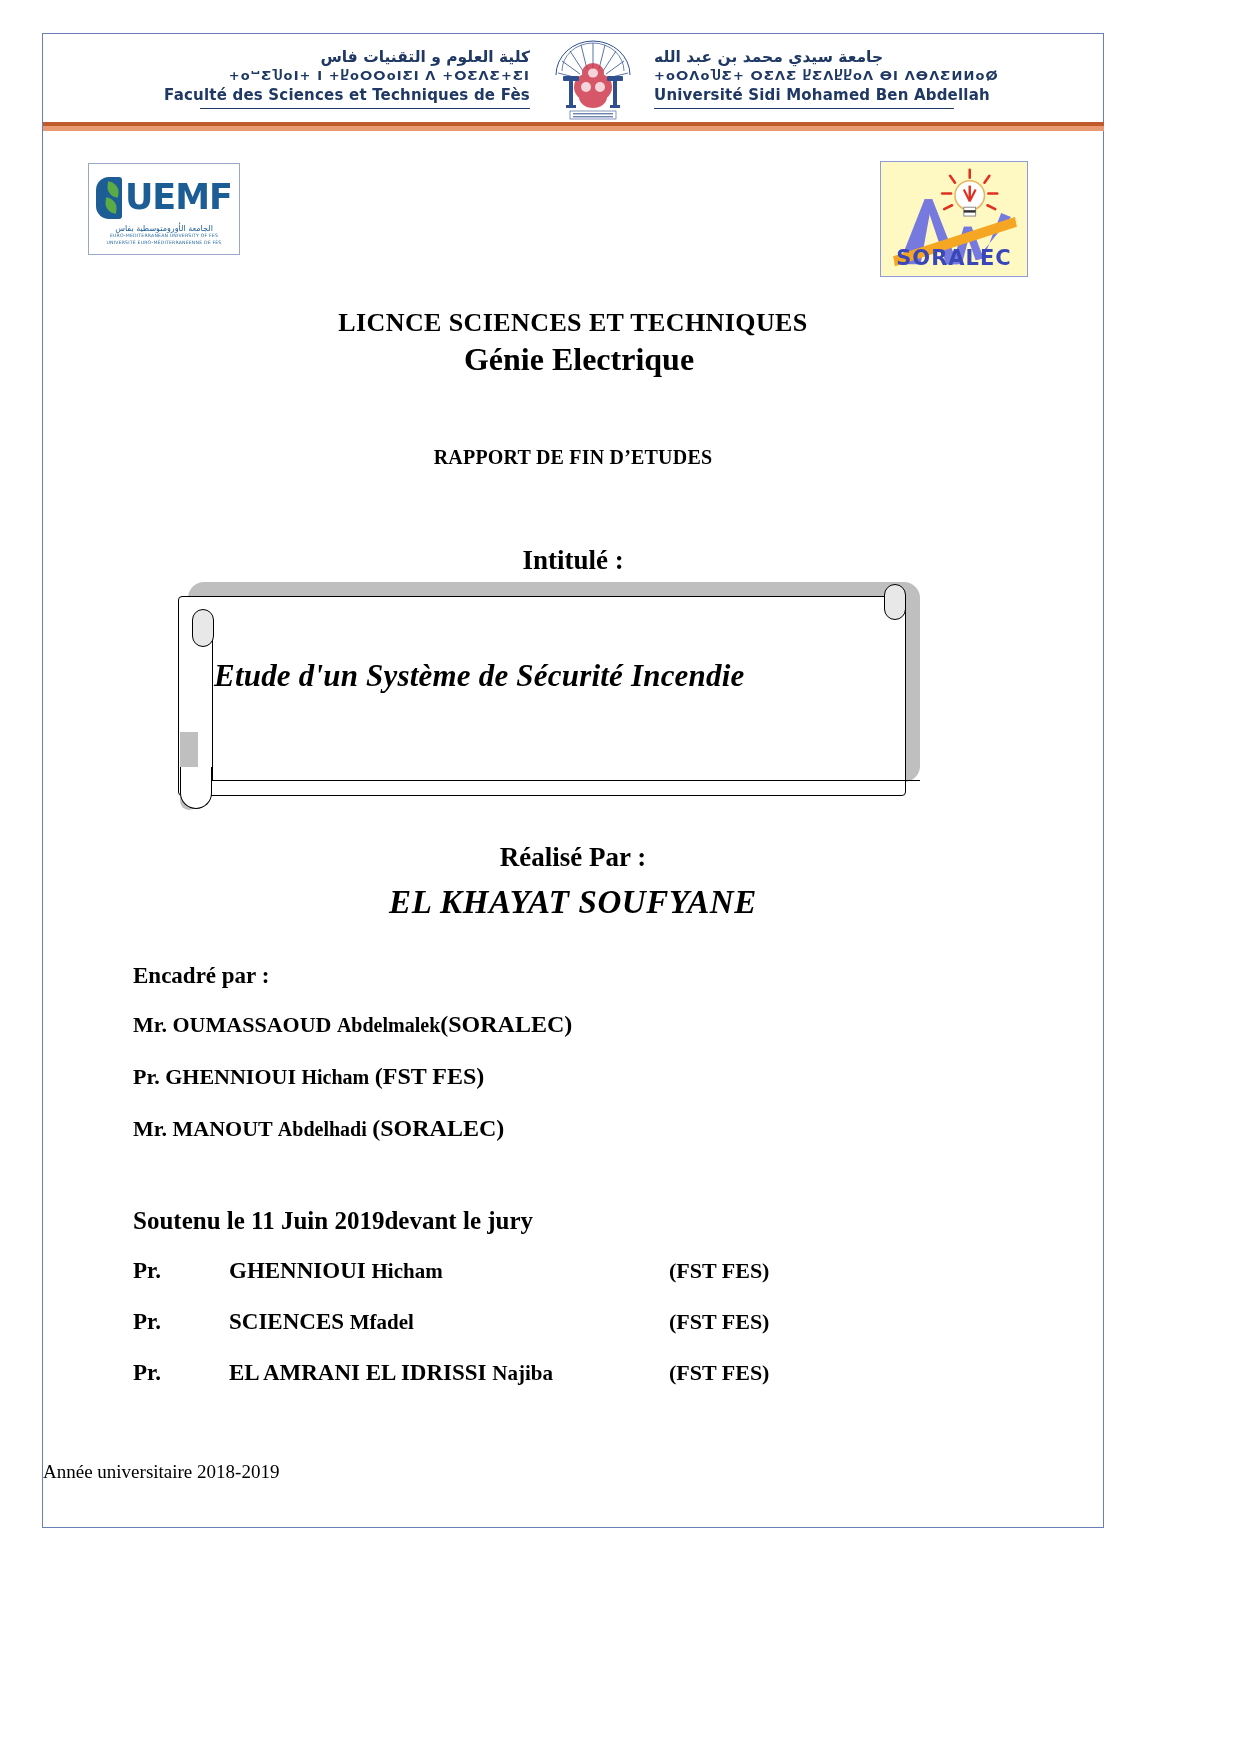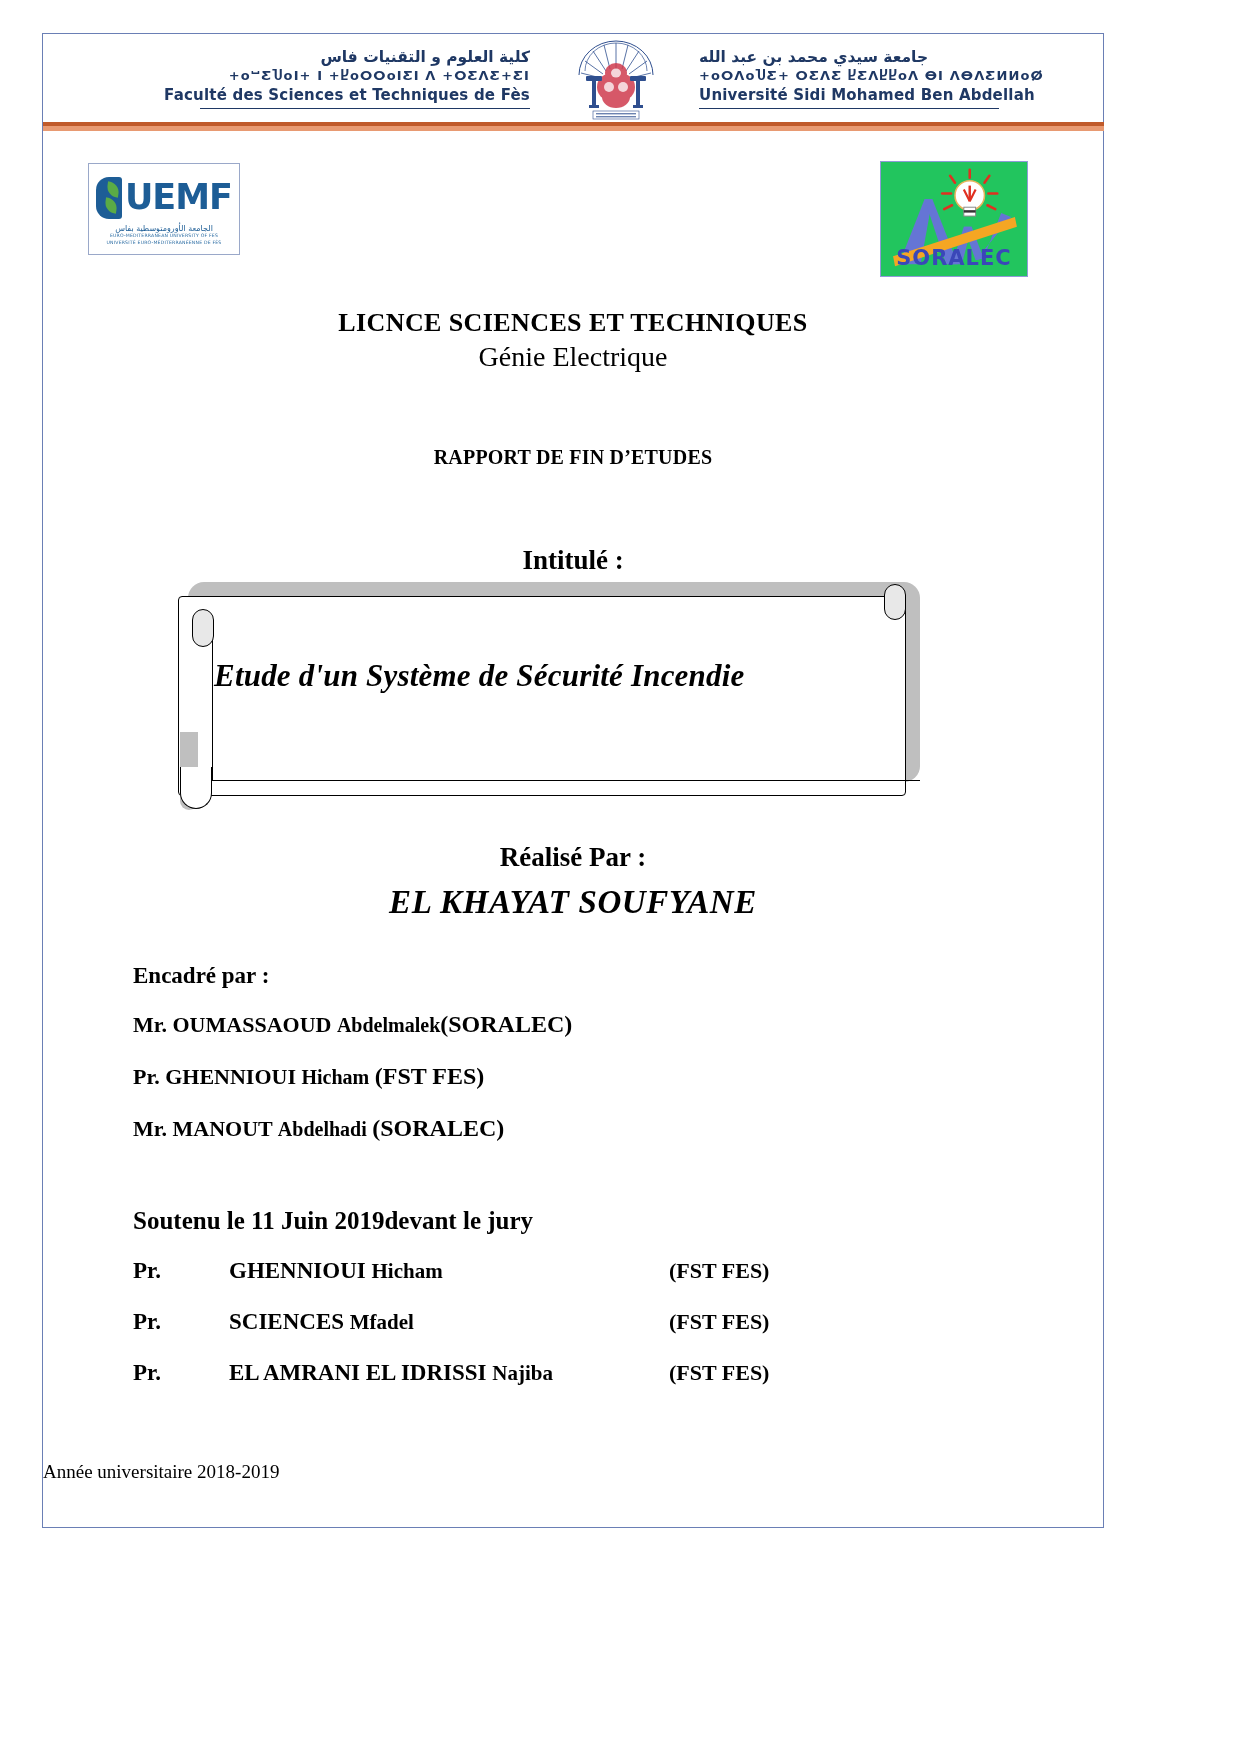--- a/index.html
+++ b/index.html
@@ -22,21 +22,20 @@
   }
 
   
   .header {
     position: absolute;
     left: 43px; top: 34px;
     width: 1060px; height: 88px;
     background: #ffffff;
     display: flex;
     align-items: center;
-    justify-content: space-between;
   }
   .hdr-left {
     width: 505px;
     text-align: right;
     padding-right: 18px;
     color: #1f3864;
     font-family: "DejaVu Sans", sans-serif;
   }
   .hdr-right {
     width: 420px;
@@ -125,42 +124,42 @@
   .uemf-sub-en, .uemf-sub-fr {
     font-family: "DejaVu Sans", sans-serif;
     font-size: 4.6px; color: #2b6ca3; letter-spacing: .2px; line-height: 1.5;
   }
 
   .logo-soralec {
     position: absolute;
     left: 880px; top: 161px;
     width: 148px; height: 116px;
     border: 1px solid #8f9ad8;
-    background: #22c55e;
+    background: #fef9c3;
     overflow: hidden;
   }
   .soralec-text {
     position: absolute; left: 0; right: 0; bottom: 6px;
     text-align: center;
     font-family: "DejaVu Sans", sans-serif;
     font-weight: bold;
     font-size: 21px;
     color: #3a47b8;
     letter-spacing: 1px;
   }
 
   
   .center { text-align: center; }
   .t-degree {
     position: absolute; left: 43px; top: 308px; width: 1060px;
     font-weight: bold; font-size: 26px; letter-spacing: .4px;
   }
   .t-spec {
-    position: absolute; left: 43px; top: 341px; width: 1060px;
-    font-weight: normal; font-size: 28px;
+    position: absolute; left: 49px; top: 341px; width: 1060px;
+    font-weight: bold; font-size: 32px;
   }
   .t-report {
     position: absolute; left: 43px; top: 446px; width: 1060px;
     font-weight: bold; font-size: 20px; letter-spacing: .2px;
   }
   .t-intitule {
     position: absolute; left: 43px; top: 545px; width: 1060px;
     font-weight: bold; font-size: 27px;
   }
 

